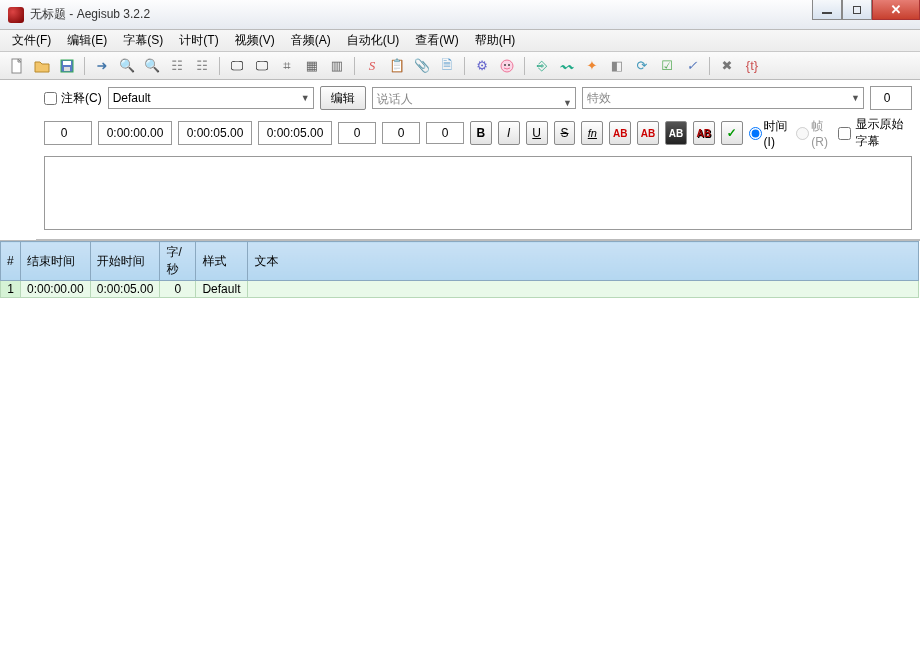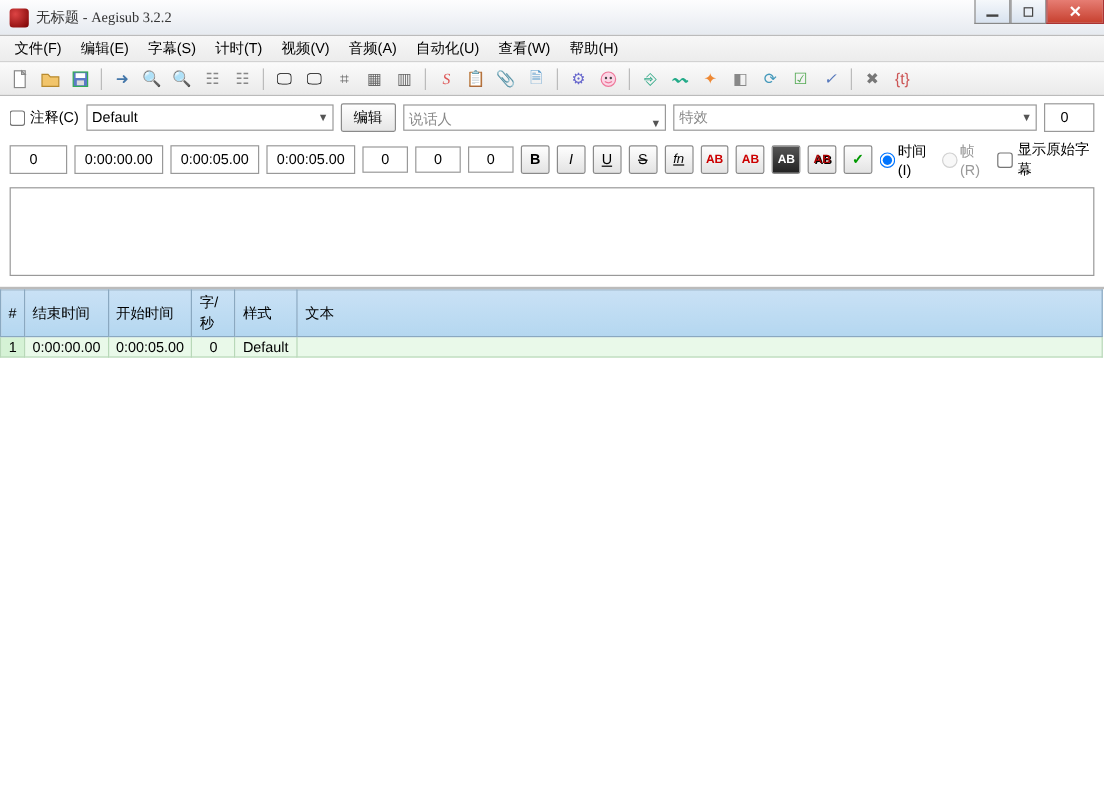--- a/index.html
+++ b/index.html
@@ -1,42 +1,42 @@
 <!DOCTYPE html>
 <html><head>
 <meta charset="utf-8">
 <style>
 * { box-sizing: border-box; margin: 0; padding: 0; font-family: "Microsoft YaHei", "SimSun", sans-serif; }
 body { width: 920px; height: 660px; background: #fff; font-size: 12px; overflow: hidden; }
 
 
 .titlebar { height: 30px; background: linear-gradient(#fdfdfe, #e6eaf0); border-bottom: 1px solid #bbb; display: flex; align-items: center; padding-left: 8px; position: relative; }
 .titlebar .app-icon { width: 16px; height: 16px; background: radial-gradient(circle at 30% 30%, #d44, #700); border-radius: 3px; margin-right: 6px; }
-.titlebar .title { color: #333; font-size: 12px; font-family: Liberation Serif, serif; }
+.titlebar .title { color: #333; font-size: 12px; }
 .win-btns { position: absolute; right: 0; top: 0; display: flex; height: 20px; }
 .win-btn { width: 30px; height: 20px; border: 1px solid #888; border-top: none; display: flex; align-items: center; justify-content: center; font-size: 11px; }
 .win-btn.min { background: linear-gradient(#f5f8fb, #d8e2ef); }
 .win-btn.max { background: linear-gradient(#f5f8fb, #d8e2ef); }
 .win-btn.close { width: 48px; background: linear-gradient(#e67d73, #c7402f); color: #fff; border-color: #a33; }
 .win-btn .sq { width: 8px; height: 8px; border: 1px solid #444; background: #e9eef5; }
 .win-btn .dash { width: 10px; height: 2px; background: #444; margin-top: 6px;}
 .win-btn .x { font-weight: bold; font-size: 13px; }
 
 
 .menubar { height: 22px; background: linear-gradient(#f7f7f7, #ececec); border-bottom: 1px solid #c8c8c8; display: flex; align-items: center; padding-left: 4px; }
 .menubar .mitem { padding: 3px 8px; cursor: default; font-size: 12px; }
 
 
 .toolbar { height: 28px; background: linear-gradient(#fbfbfb, #eaeaea); border-bottom: 1px solid #bbb; display: flex; align-items: center; padding: 0 6px; gap: 3px; }
 .tbtn { width: 22px; height: 22px; display: flex; align-items: center; justify-content: center; border: 1px solid transparent; border-radius: 2px; cursor: default; font-size: 13px; }
 .tsep { width: 1px; height: 18px; background: #bbb; margin: 0 3px; }
 .tbtn svg { width: 16px; height: 16px; }
 
 
-.editpanel { padding: 6px 8px; border-bottom: 1px solid #bbb; }
+.editpanel { padding: 6px 8px; border-bottom: 1px solid #bbb; margin-left: 36px; }
 .editrow { display: flex; align-items: center; gap: 6px; margin-bottom: 6px; }
 .editrow input[type=checkbox] { margin-right: 2px; }
 .combo { height: 22px; border: 1px solid #999; background: #fff; display: flex; align-items: center; padding: 0 4px; position: relative; }
 .combo .arrow { position: absolute; right: 3px; font-size: 9px; color: #555; }
 .txtinput { height: 22px; border: 1px solid #999; background: #fff; padding: 0 4px; font-size: 12px; }
 .btn { height: 24px; border: 1px solid #8a8a8a; background: linear-gradient(#fefefe, #e6e6e6); padding: 0 10px; border-radius: 2px; cursor: default; font-size: 12px; }
 .spin { width: 42px; height: 24px; border: 1px solid #999; background: #fff; text-align: center; padding: 0 12px 0 4px; position: relative; font-size: 12px; }
 .spin::after { content: ""; position: absolute; right: 0; top: 0; bottom: 0; width: 12px; background: linear-gradient(#f2f2f2, #ddd); border-left: 1px solid #aaa; }
 .timebox { width: 74px; height: 24px; border: 1px solid #999; background: #fff; text-align: center; padding: 0 4px; font-size: 12px; }
 .fmtbtn { width: 26px; height: 24px; border: 1px solid #8a8a8a; background: linear-gradient(#fefefe, #e3e3e3); border-radius: 2px; display: flex; align-items: center; justify-content: center; font-size: 12px; font-weight: bold; cursor: default; }

